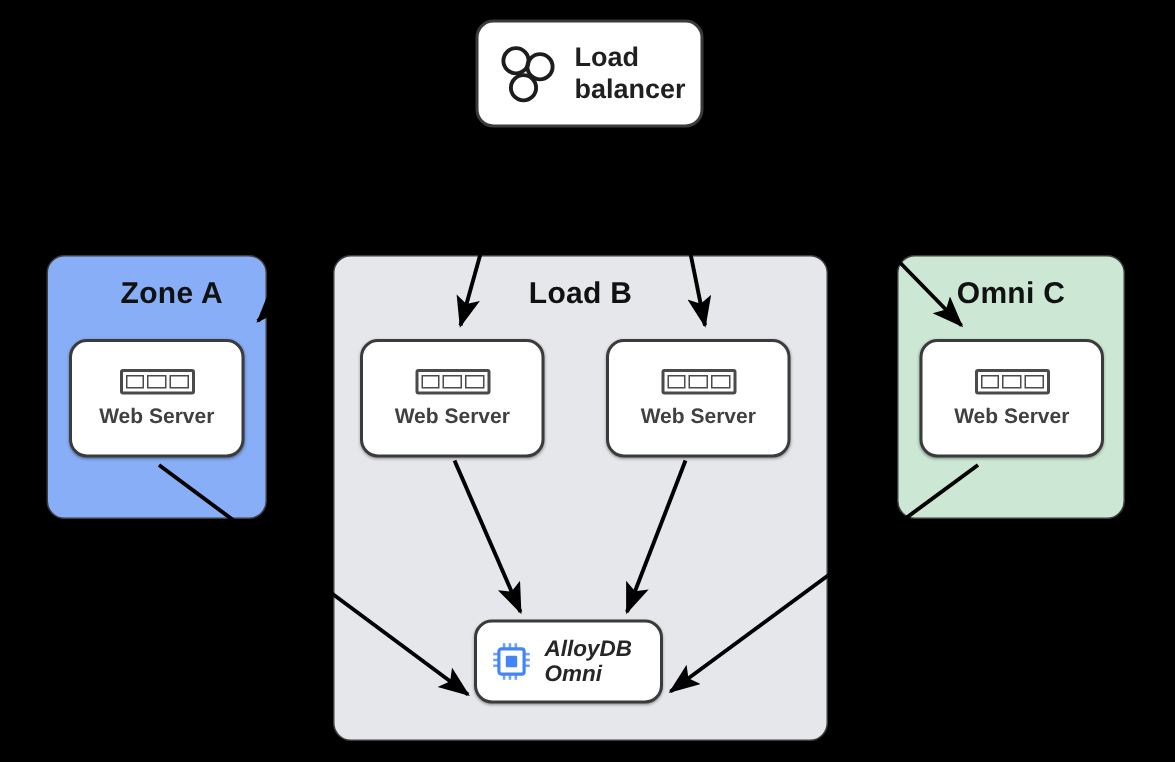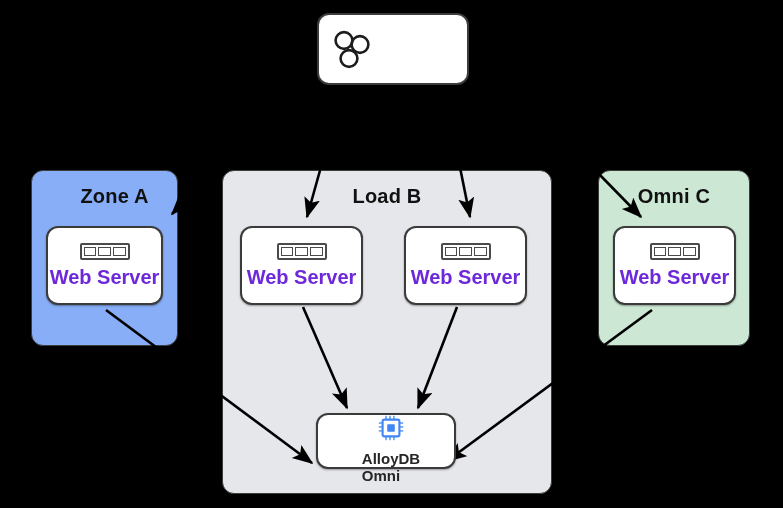--- a/index.html
+++ b/index.html
@@ -67,23 +67,23 @@
     box-shadow: 0 1px 2px rgba(0,0,0,0.35);
   }
 
   .node-server {
     display: flex;
     flex-direction: column;
     align-items: center;
     justify-content: center;
   }
   .node-label {
-    font-size: 20px;
-    font-weight: bold;
-    color: #6d28d9;
+    font-size: 14px;
+    font-weight: bold;
+    color: #404040;
     text-align: center;
     margin-top: 6px;
     white-space: nowrap;
   }
 
   
   .server-icon {
     width: 50px;
     height: 17px;
     border: 2px solid #4a4a4a;
@@ -129,27 +129,28 @@
   }
   .lb-icon {
     position: relative;
     width: 40px;
     height: 40px;
     flex: 0 0 40px;
   }
 
   
   #alloydb {
-    left: 316px; top: 413px; width: 140px; height: 56px;
-    display: flex;
-    flex-direction: column;
+    left: 316px; top: 413px; width: 126px; height: 56px;
+    display: flex;
+    flex-direction: row;
     align-items: center;
     justify-content: flex-start;
     padding-left: 10px;
     gap: 9px;
+    font-style: italic;
   }
   #alloydb .db-text {
     font-size: 15px;
     font-weight: bold;
     color: #262626;
     line-height: 1.15;
     white-space: pre-line;
   }
   .chip-icon {
     width: 26px;
@@ -199,20 +200,22 @@
   </svg>
 
   <div class="node" id="load-balancer">
     <span class="lb-icon">
       <svg viewBox="0 0 40 40" width="40" height="40" xmlns="http://www.w3.org/2000/svg">
         <circle cx="12" cy="11.5" r="8.4" fill="none" stroke="#1d1d1d" stroke-width="2.6"></circle>
         <circle cx="28" cy="15.5" r="8.4" fill="none" stroke="#1d1d1d" stroke-width="2.6"></circle>
         <circle cx="17" cy="29.5" r="8.4" fill="none" stroke="#1d1d1d" stroke-width="2.6"></circle>
       </svg>
     </span>
+    <span class="lb-text">Load
+balancer</span>
   </div>
 
   <div class="node node-server" id="ws-a">
     <span class="server-icon">
       <i></i>
         <i></i>
         <i></i>
     </span>
     <span class="node-label">Web Server</span>
   </div>

